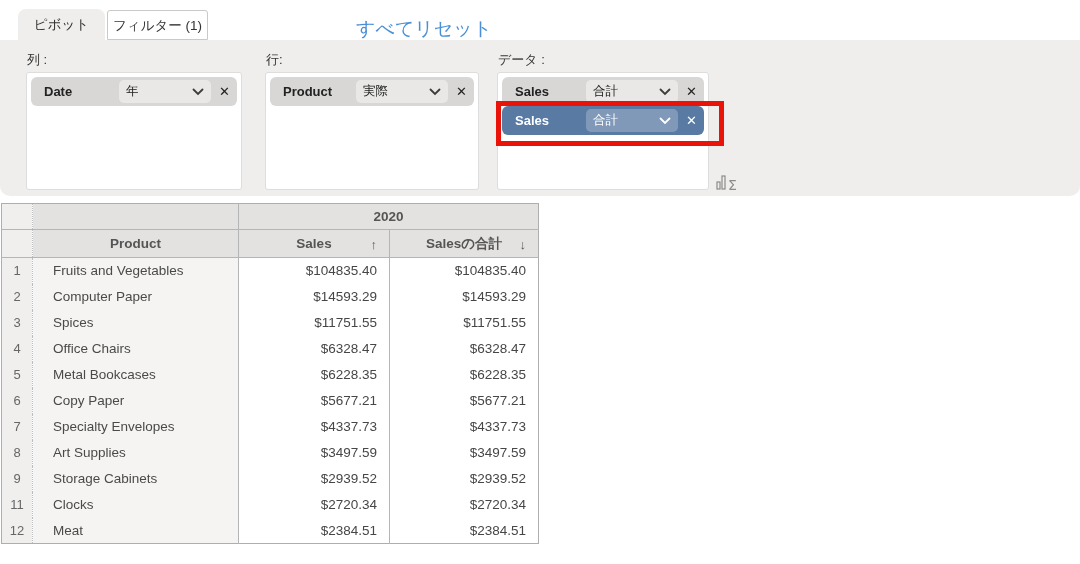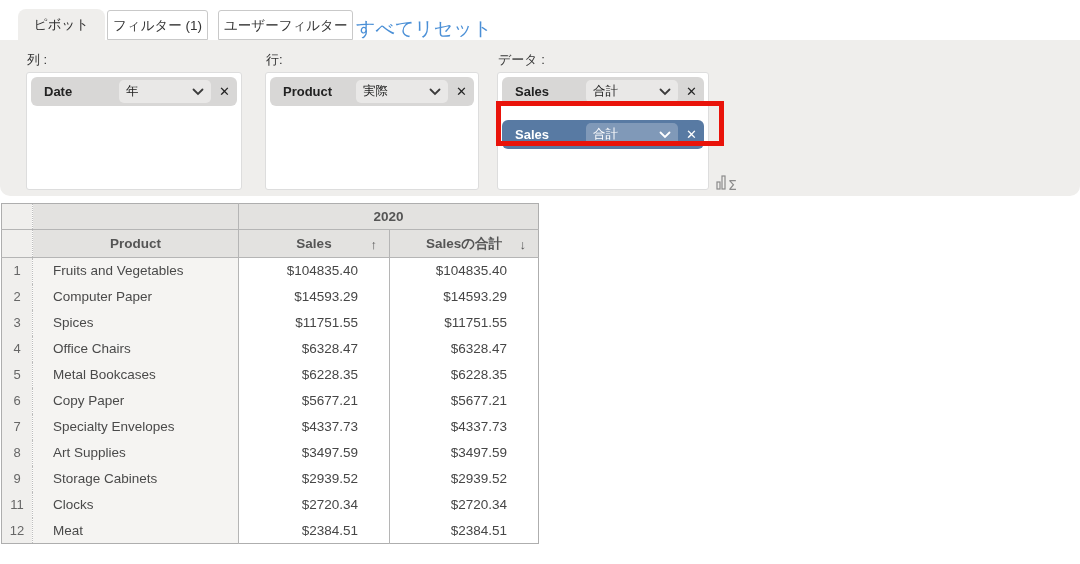--- a/index.html
+++ b/index.html
@@ -23,21 +23,21 @@
            background:#efeeec; border-radius:0 0 10px 10px; z-index:1; }
   .zone-label { position:absolute; top:11px; font-size:13px; color:#333; }
   .zl-col { left:27px; } .zl-row { left:266px; } .zl-data { left:498px; }
   .dropbox { position:absolute; top:32px; height:118px; background:#fff;
              border:1px solid #ddd; border-radius:3px; padding:4px; }
   .box-col { left:26px; width:216px; }
   .box-row { left:265px; width:214px; }
   .box-data { left:497px; width:212px; }
 
   .pill { height:29px; background:#d8d7d6; border-radius:6px; display:flex; align-items:center;
-          padding:0 7px 0 13px; margin-bottom:14px; cursor:grab; }
+          padding:0 7px 0 13px; margin-bottom:0; cursor:grab; }
   .pill .field { font-size:13px; font-weight:600; color:#222; }
   .agg-dd { margin-left:auto; width:92px; height:23px; background:#e9e8e7; border-radius:5px;
             display:flex; align-items:center; justify-content:space-between; padding:0 7px;
             font-size:12.5px; color:#222; cursor:pointer; }
   .chev { width:12px; height:8px; display:block; }
   .chev path { fill:none; stroke:#3b3b3b; stroke-width:1.8; stroke-linecap:round; }
   .pill .close { margin-left:8px; font-size:13px; font-weight:bold; color:#222; cursor:pointer; }
 
   .pill.blue { background:#587aa3; }
   .pill.blue .field { color:#fff; }
@@ -56,36 +56,35 @@
   col.c-num { width:31px; } col.c-prod { width:206px; } col.c-val1 { width:151px; } col.c-val2 { width:149px; }
   th, td { font-size:13.5px; overflow:hidden; white-space:nowrap; }
   .hdr { background:#e3e2e0; color:#555; font-weight:700; }
   tr.h1 th { height:26px; border-bottom:1px solid #b5b5b5; }
   tr.h2 th { height:28px; border-bottom:1px solid #b5b5b5; }
   th.corner, th.numh { background:#f0efed; }
   td.num { background:#f0efed; color:#666; text-align:center; font-size:13px;
            border-right:1px dotted #bdbdbd; }
   th.corner, th.numh { border-right:1px dotted #bdbdbd; }
   td.prod { background:#f5f4f2; color:#4a4a4a; padding-left:20px; text-align:left; }
-  td.val { background:#fff; color:#464646; text-align:right; padding-right:31px; }
+  td.val { background:#fff; color:#464646; text-align:right; padding-right:12px; }
   tbody td { height:26px; }
   .b-outer { border:1px solid #aeaeae; }
   .vline { border-right:1px solid #b5b5b5; }
   th.sorth { position:relative; text-align:center; }
   .sort-arrow { position:absolute; right:12px; top:50%; transform:translateY(-50%);
                 font-weight:400; color:#555; font-size:13px; cursor:pointer; }
 </style>
 </head>
 <body>
 
 <div class="stage">
 
   <div class="tab active">ピボット</div>
   <div class="tab plain t2">フィルター (1)</div>
-  <div class="tab plain t3">ユーザーフィルター</div>
   <span class="reset-link">すべてリセット</span>
 
   <div class="panel">
     <span class="zone-label zl-col">列 :</span>
     <span class="zone-label zl-row">行:</span>
     <span class="zone-label zl-data">データ :</span>
 
     <div class="dropbox box-col">
       <div class="pill">
         <span class="field">Date</span>

